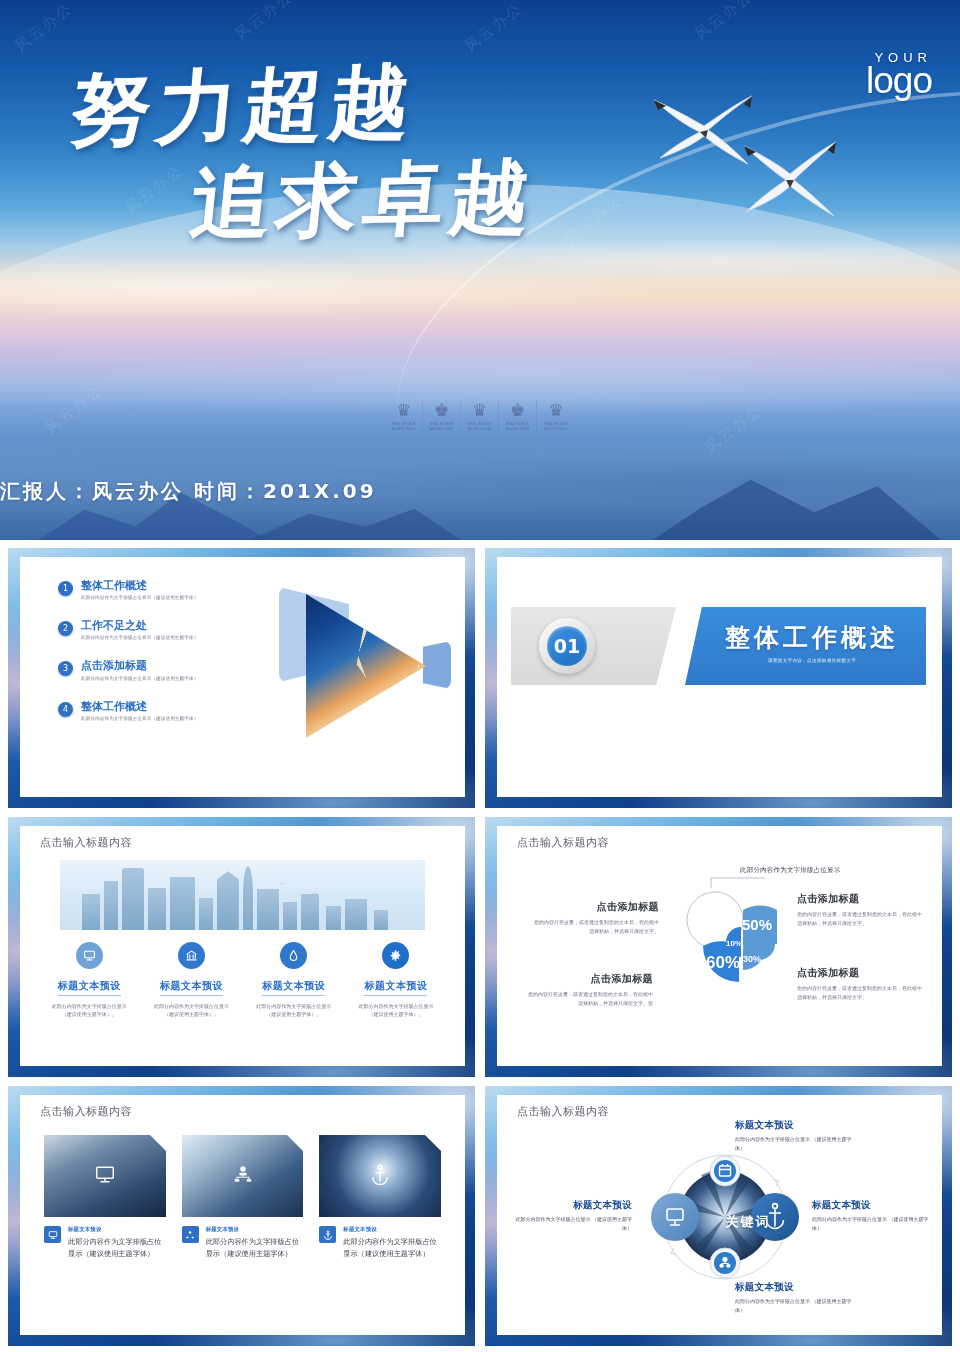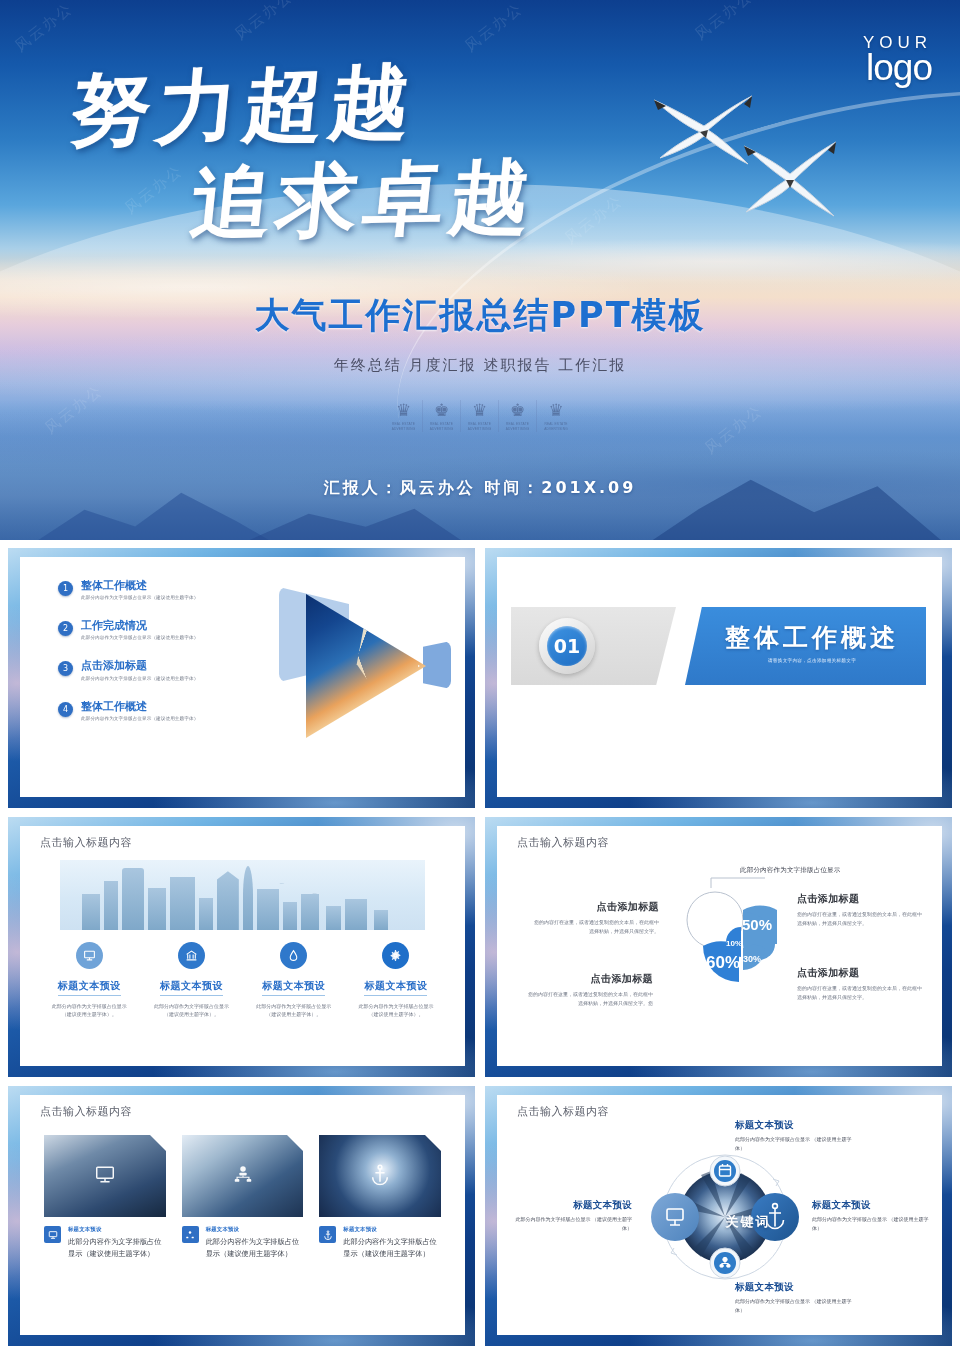--- a/index.html
+++ b/index.html
@@ -75,21 +75,21 @@
   }
   .wm {
     position:absolute; color:#ffffff; font-size:15px; letter-spacing:2px;
     transform:rotate(-38deg); white-space:nowrap; font-family:"DejaVu Sans", sans-serif;
   }
 
   .cover-logo {
     position:absolute; top:34px; right:28px; text-align:right;
     color:#ffffff; text-shadow:0 1px 3px rgba(0,40,90,.45);
   }
-  .cover-logo .lg-top { font-size:17px; letter-spacing:5px; line-height:1; font-family:"Liberation Sans", sans-serif; }
+  .cover-logo .lg-top { font-size:13px; letter-spacing:5px; line-height:1; font-family:"Liberation Sans", sans-serif;margin-top:17px; }
   .cover-logo .lg-main { font-size:37px; line-height:.92; letter-spacing:-1px; font-family:"Liberation Sans", sans-serif; }
 
   .brush-wrap { position:absolute; left:72px; top:62px; width:560px; }
   .brush {
     color:#ffffff;
     font-family:"DejaVu Serif", serif;
     font-weight:bold;
     font-size:80px;
     line-height:1.0;
     letter-spacing:6px;
@@ -117,22 +117,22 @@
   .crown-cell {
     width:38px; text-align:center; padding:2px 6px 0;
     border-right:1px solid rgba(90,110,160,.35);
     color:#3c4f7a;
   }
   .crown-cell:last-child { border-right:none; }
   .crown-cell .cr { font-size:17px; line-height:1; }
   .crown-cell .cl { font-size:3.2px; letter-spacing:.2px; display:block; margin-top:3px; line-height:1.5; }
 
   .cover-foot {
-    position:absolute; left:0; right:0; top:478px; text-align:center;
-    font-size:16px; color:#ffffff; letter-spacing:3px; font-weight:bold;
+    position:absolute; left:0; right:0; top:478px; 
+    font-size:20px; color:#ffffff; letter-spacing:3px; font-weight:bold;
     font-family:"DejaVu Sans", sans-serif;
     text-shadow:0 1px 3px rgba(20,60,120,.5);
   }
 
   .bird { position:absolute; pointer-events:none; }
   .bird svg { display:block; }
 
   
   .grid {
     position:absolute; top:540px; left:0;
@@ -409,22 +409,20 @@
   <div class="cover-logo">
     <div class="lg-top">YOUR</div>
     <div class="lg-main">logo</div>
   </div>
 
   <div class="brush-wrap">
     <div class="brush l1">努力超越</div>
     <div class="brush l2">追求卓越</div>
   </div>
 
-  <div class="cover-title">大气工作汇报总结PPT模板</div>
-  <div class="cover-sub">年终总结  月度汇报  述职报告  工作汇报</div>
 
   <div class="crowns">
     <div class="crown-cell">
       <div class="cr">♛</div>
       <span class="cl">REAL ESTATE ADVERTISING</span>
     </div>
     <div class="crown-cell">
       <div class="cr">♚</div>
       <span class="cl">REAL ESTATE ADVERTISING</span>
     </div>
@@ -454,21 +452,21 @@
         <div class="ag-row">
           <div class="ag-num">1</div>
           <div class="ag-txt">
             <div class="ag-h">整体工作概述</div>
             <div class="ag-p">此部分内容作为文字排版占位显示（建议使用主题字体）</div>
           </div>
         </div>
         <div class="ag-row">
           <div class="ag-num">2</div>
           <div class="ag-txt">
-            <div class="ag-h">工作完成情况</div>
+            <div class="ag-h">工作不足之处</div>
             <div class="ag-p">此部分内容作为文字排版占位显示（建议使用主题字体）</div>
           </div>
         </div>
         <div class="ag-row">
           <div class="ag-num">3</div>
           <div class="ag-txt">
             <div class="ag-h">点击添加标题</div>
             <div class="ag-p">此部分内容作为文字排版占位显示（建议使用主题字体）</div>
           </div>
         </div>

